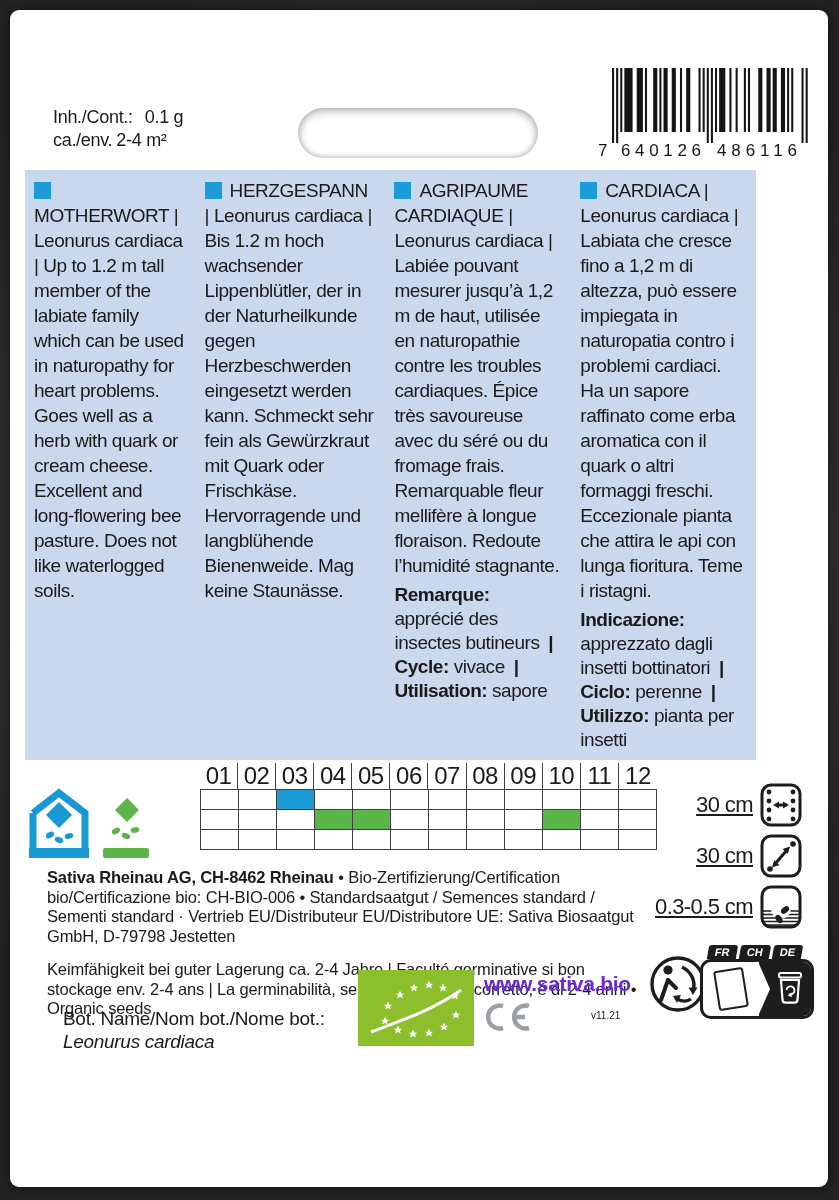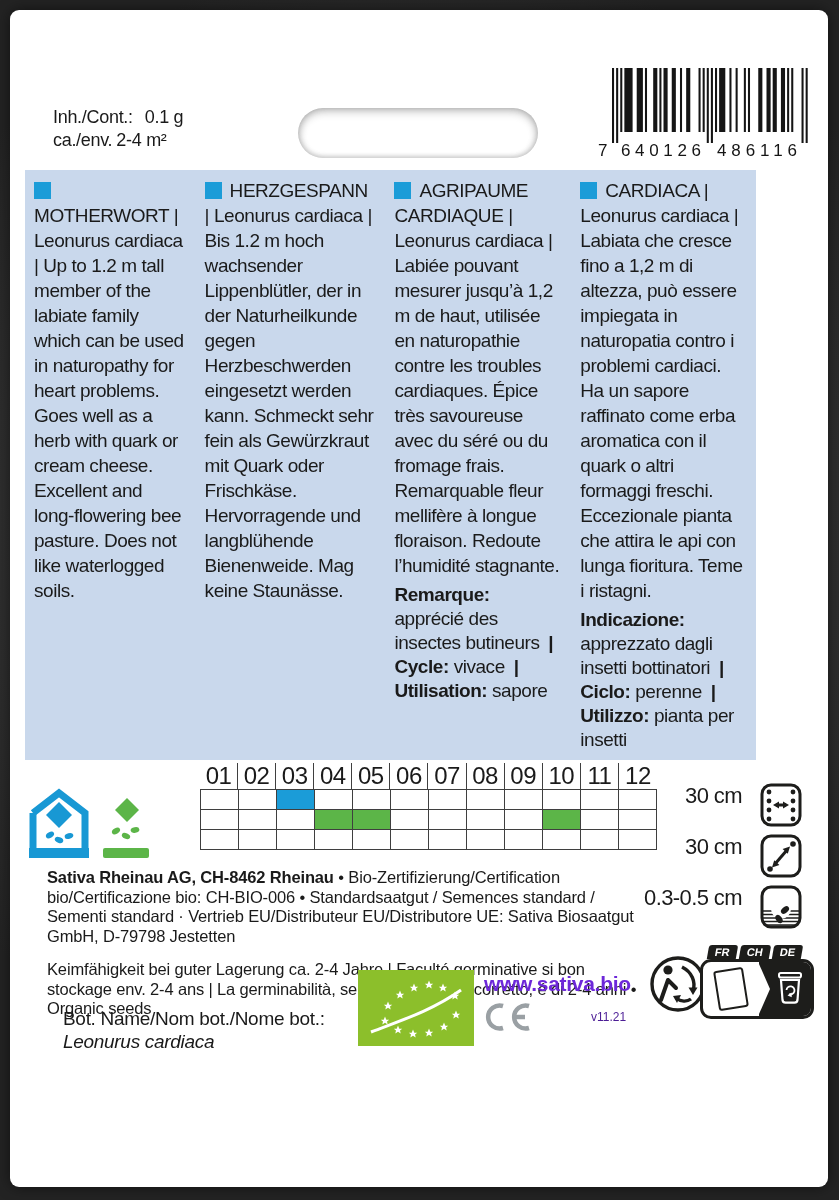--- a/index.html
+++ b/index.html
@@ -37,41 +37,41 @@
   .sow-icons{position:absolute;left:18px;top:778px;display:flex;align-items:flex-end;gap:13px;}
   .cal{position:absolute;left:190px;top:753px;width:457px;}
   .cal-head{display:grid;grid-template-columns:repeat(12,1fr);height:26px;}
   .cal-head div{font-size:24px;line-height:26px;text-align:center;letter-spacing:-.5px;border-right:1.5px solid #3f3f3f;}
   .cal-head div:last-child{border-right:none;}
   .cal-grid{display:grid;grid-template-columns:repeat(12,1fr);border-top:1.5px solid #3f3f3f;border-left:1.5px solid #3f3f3f;}
   .cal-grid .cell{height:19px;border-right:1.5px solid #3f3f3f;border-bottom:1.5px solid #3f3f3f;}
 
   
   .spec{position:absolute;right:26px;top:773px;display:flex;flex-direction:column;gap:7px;align-items:flex-end;}
-  .spec-row{display:flex;gap:18px;}
+  .spec-row{display:flex;align-items:center;gap:7px;text-decoration:underline;}
   .spec-val{font-size:22px;letter-spacing:-.6px;white-space:nowrap;}
 
   
   .footer-text{position:absolute;left:23px;top:844px;width:618px;font-size:16.5px;line-height:19.5px;letter-spacing:-.15px;}
   .footer-text p{margin:14px;}
   .triman{position:absolute;left:638px;top:944px;}
   .disposal{position:absolute;left:690px;top:935px;width:114px;}
   .disposal-tabs{display:flex;gap:3px;padding-left:8px;}
   .disposal-tabs span{background:#1d1d1b;color:#fff;font-size:11px;font-weight:bold;padding:1px 7px 1px 7px;border-radius:3px 3px 0 0;transform:skewX(-10deg);}
   .disposal-body{position:relative;height:54px;border:3px solid #1d1d1b;border-radius:11px;background:#fff;overflow:hidden;}
   .disposal-black{position:absolute;top:-1px;bottom:-1px;left:56px;right:-1px;background:#1d1d1b;}
   .disposal-black::before{content:"";position:absolute;left:0;top:50%;transform:translateY(-50%);
       border-left:11px solid #fff;border-top:25px solid transparent;border-bottom:25px solid transparent;}
   .envelope{position:absolute;left:13px;top:7px;width:26px;height:36px;border:2.5px solid #1d1d1b;border-radius:3px;background:#fff;transform:rotate(-9deg);}
   .bin-svg{position:absolute;right:6px;top:10px;}
 
   .eu-logo{position:absolute;left:348px;top:960px;}
   .website{position:absolute;left:474px;top:962px;font-size:21px;font-weight:bold;color:#6d28d9;letter-spacing:-.3px;}
   .ce-mark{position:absolute;left:474px;top:992px;}
-  .version{position:absolute;left:581px;top:1000px;font-size:12px;color:#4c1d95;}
+  .version{position:absolute;left:581px;top:1000px;font-size:10px;color:#0f172a;}
   .botname{position:absolute;left:53px;top:997px;font-size:19px;line-height:23px;letter-spacing:-.3px;}
   .botname .latin{font-style:italic;}
 </style>
 </head>
 <body>
 
 <div class="stage">
   <div class="packet">
 
     <div class="content-block">

